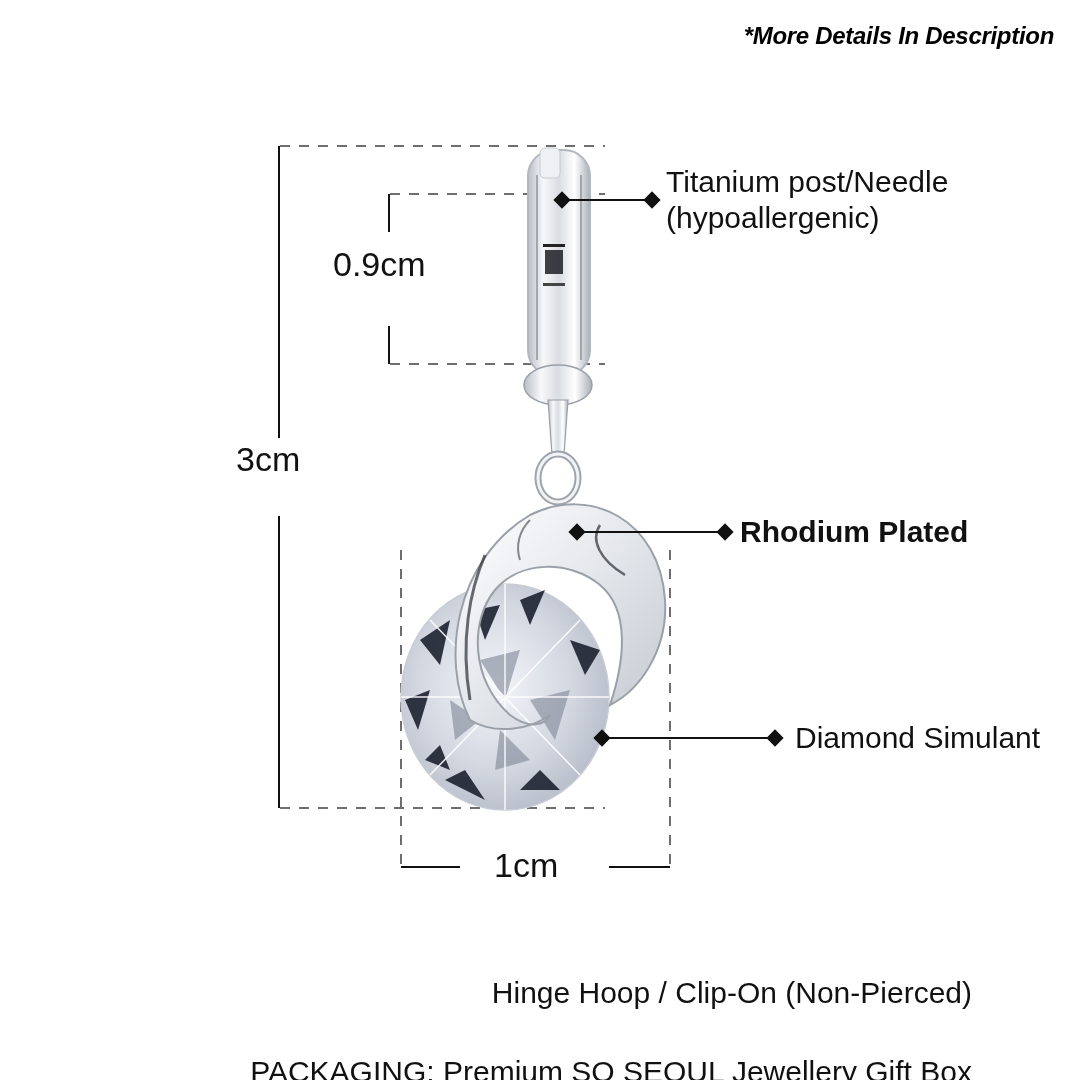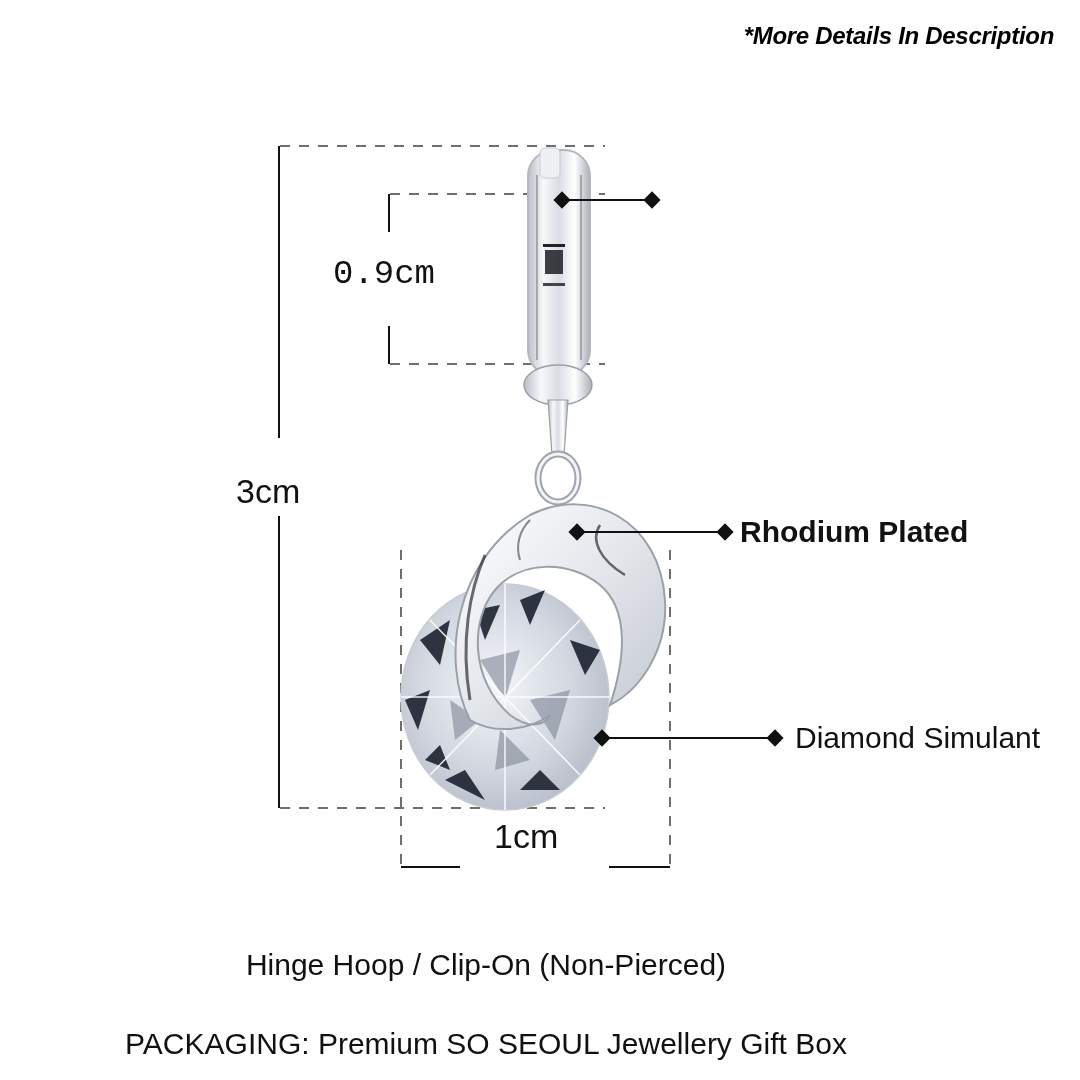--- a/index.html
+++ b/index.html
@@ -2,21 +2,21 @@
 <html><head>
 <meta charset="utf-8">
 <style>
   html, body { margin: 0; padding: 0; background: #ffffff; }
   body { width: 1080px; height: 1080px; position: relative; overflow: hidden;
          font-family: "Liberation Sans", "DejaVu Sans", sans-serif; color: #111; }
   .abs { position: absolute; }
   .note { right: 26px; top: 22px; font-size: 24px; font-weight: bold; font-style: italic; color: #000; letter-spacing: -0.3px; }
   .label { font-size: 30px; color: #111; line-height: 36px; white-space: nowrap; }
   .dim { font-size: 34px; color: #111; white-space: nowrap; }
-  .footer { left: 0; width: 972px; text-align: center; font-size: 30px; color: #111; white-space: nowrap; }
+  .footer { left: 0; width: 972px; text-align: right; font-size: 30px; color: #111; white-space: nowrap; margin-top: 28px; }
   svg.overlay { position: absolute; left: 0; top: 0; }
 </style>
 </head>
 <body>
 
 <div class="abs note">*More Details In Description</div>
 
 <svg class="overlay" width="1080" height="1080" viewBox="0 0 1080 1080">
   <defs>
     <linearGradient id="metalG" x1="0" y1="0" x2="1" y2="0">
@@ -117,22 +117,24 @@
     <rect x="572" y="527" width="10" height="10" transform="rotate(45 577 532)"></rect>
     <rect x="720" y="527" width="10" height="10" transform="rotate(45 725 532)"></rect>
 
     <line x1="602" y1="738" x2="775" y2="738"></line>
     <rect x="597" y="733" width="10" height="10" transform="rotate(45 602 738)"></rect>
     <rect x="770" y="733" width="10" height="10" transform="rotate(45 775 738)"></rect>
   </g>
 </svg>
 
 <div class="abs label" style="left:666px; top:164px;">
+  <div>Titanium post/Needle</div>
+  <div>(hypoallergenic)</div>
 </div>
 <div class="abs label" style="left:740px; top:514px;font-weight:bold;">Rhodium Plated</div>
 <div class="abs label" style="left:789px; top:720px;margin-left:6px;">Diamond Simulant</div>
 
-<div class="abs dim" style="left:333px; top:255px;font-family:Liberation Mono, monospace;">0.9cm</div>
-<div class="abs dim" style="left:236px; top:472px;">3cm</div>
-<div class="abs dim" style="left:494px; top:817px;">1cm</div>
+<div class="abs dim" style="left:333px; top:245px;">0.9cm</div>
+<div class="abs dim" style="left:236px; top:440px;">3cm</div>
+<div class="abs dim" style="left:494px; top:846px;">1cm</div>
 
 <div class="abs footer" style="top:948px;">Hinge Hoop / Clip-On (Non-Pierced)</div>
 <div class="abs footer" style="top:1027px;">PACKAGING: Premium SO SEOUL Jewellery Gift Box</div>
 
 </body></html>

